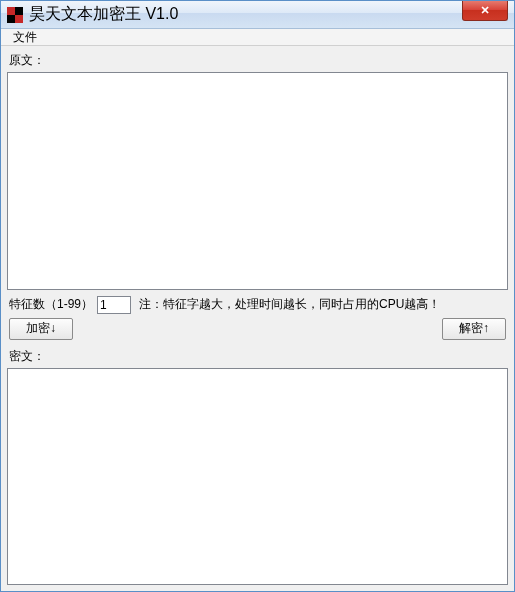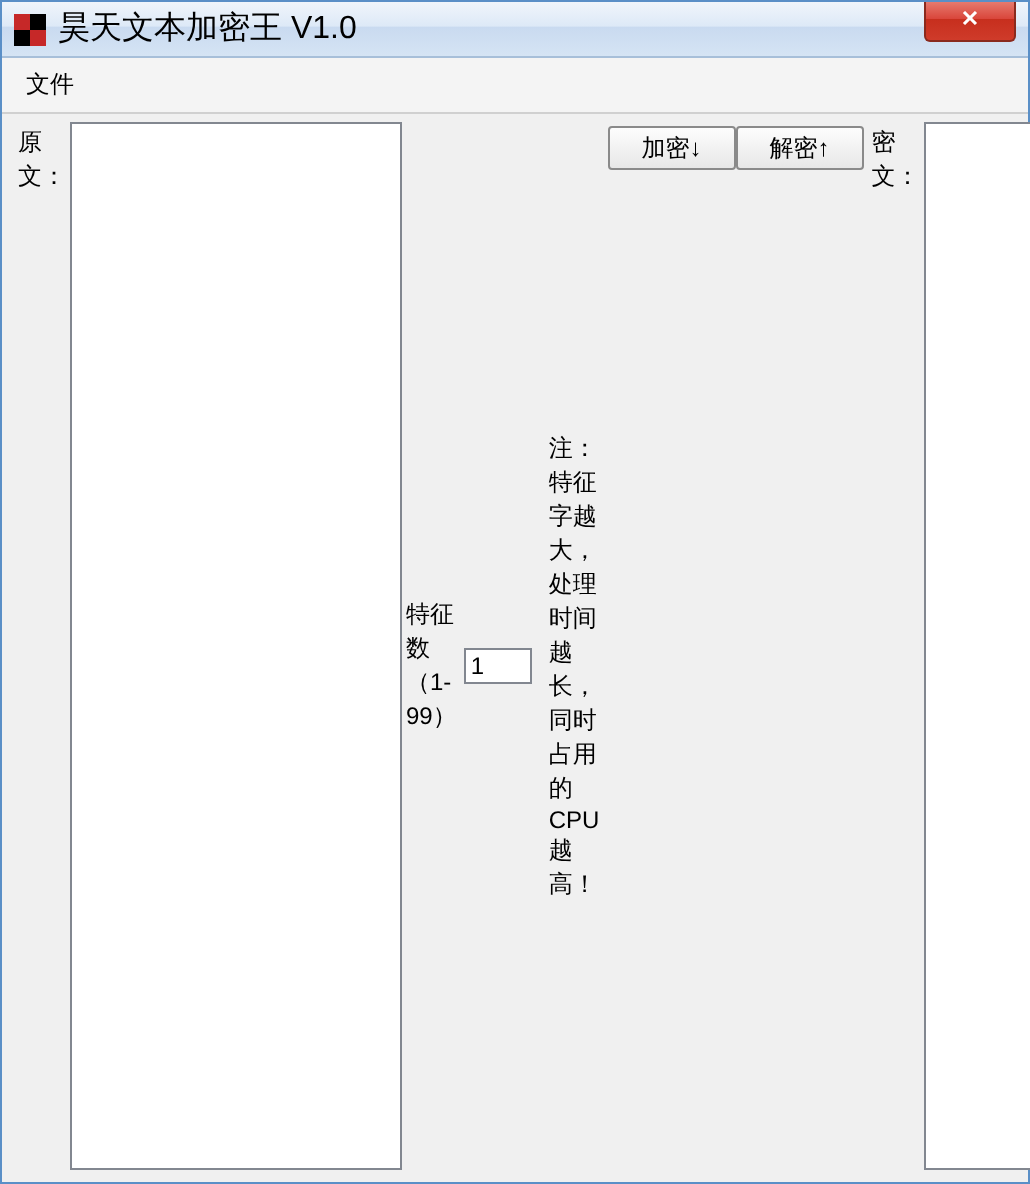--- a/index.html
+++ b/index.html
@@ -53,37 +53,38 @@
       margin-top: -8px;
       cursor: pointer;
     }
     .close-x {
       color: #fff;
       font-weight: bold;
       font-size: 11px;
       line-height: 1;
     }
     .menubar {
-      height: 28px;
+      height: 17px;
       background: #f4f4f4;
       border-bottom: 1px solid #d0d0d0;
       display: flex;
       align-items: center;
       padding: 0 4px;
     }
     .menu-item {
       padding: 2px 8px;
       cursor: pointer;
       font-size: 12px;
     }
     .client {
       flex: 1;
       background: #f0f0f0;
       padding: 4px 6px 6px 6px;
       display: flex;
+      flex-direction: column;
     }
     .label-row {
       font-size: 12px;
       padding: 2px 2px 3px 2px;
       color: #000;
     }
     .textarea-wrap {
       position: relative;
       flex: 1;
       border: 1px solid #828790;
@@ -96,21 +97,21 @@
       flex: 1;
       border: none;
       resize: none;
       font-family: "SimSun", monospace;
       font-size: 12px;
       padding: 2px;
       outline: none;
       overflow-y: scroll;
     }
     .midrow {
-      padding: 22px 2px 2px 2px;
+      padding: 6px 2px 2px 2px;
       display: flex;
       align-items: center;
       font-size: 12px;
       gap: 4px;
     }
     .feature-input {
       width: 34px;
       height: 18px;
       border: 1px solid #828790;
       font-size: 12px;

